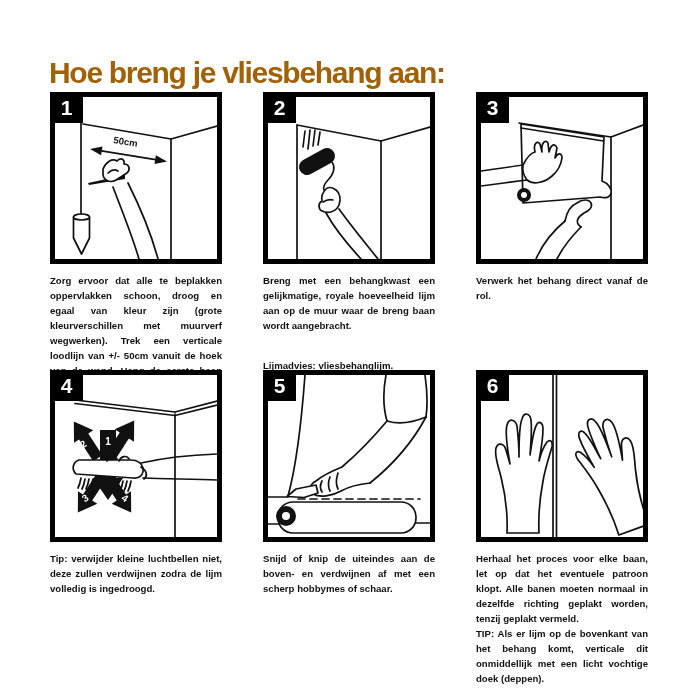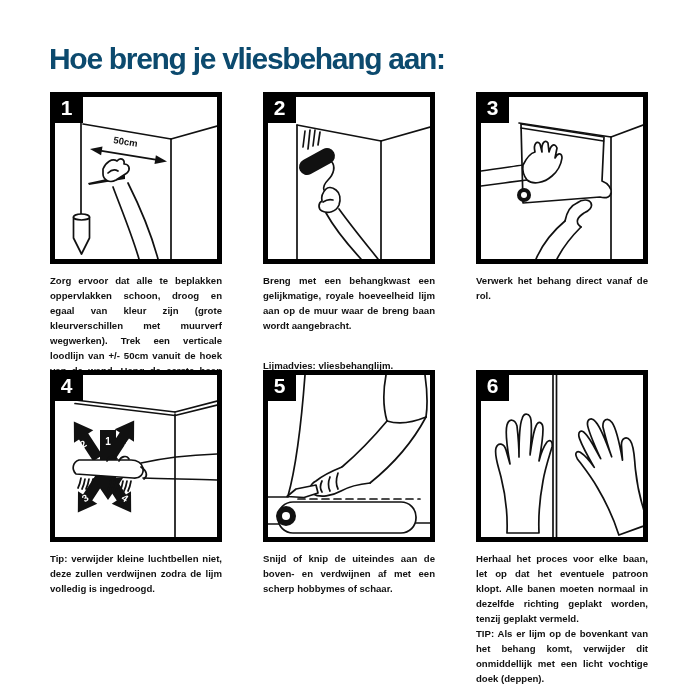--- a/index.html
+++ b/index.html
@@ -1,19 +1,19 @@
 <!DOCTYPE html>
 <html><head>
 <meta charset="utf-8">
 <style>
   html,body { margin:0; padding:0; background:#ffffff; }
   body { width:700px; height:700px; font-family:"Liberation Sans", sans-serif; }
   .page { position:relative; width:700px; height:700px; background:#ffffff; overflow:hidden; }
-  .title { position:absolute; left:49px; top:42px; font-size:30px; font-weight:700;
-           letter-spacing:-1.3px; color:#0c4a6e; white-space:nowrap; }
+  .title { position:absolute; left:49px; top:56px; font-size:30px; font-weight:700;
+           letter-spacing:-1.3px; color:#a16207; white-space:nowrap; }
   .grid { position:absolute; left:50px; top:92px; display:grid;
           grid-template-columns:repeat(3,172px); column-gap:41px; grid-auto-rows:278px; }
   .step { width:172px; }
   .panel { position:relative; width:162px; height:162px; border:5px solid #000; background:#fff; }
   .panel svg { display:block; width:162px; height:162px; }
   .badge { position:absolute; left:-5px; top:-5px; width:33px; height:31px; background:#000;
            color:#fff; font-size:21px; font-weight:700; display:flex; align-items:center;
            justify-content:center; z-index:2; }
   .step-text { width:172px; margin-top:9px; font-size:9.6px; font-weight:700;
                line-height:15px; text-align:justify; color:#111; }
@@ -203,18 +203,18 @@
           <path class="ln" d="M72,0 L72,162"></path>
           <path class="ln" d="M75.5,0 L75.5,162"></path>
           <use href="#hand6" class="lnw" transform="translate(-6,-4)"></use>
           <g transform="rotate(-20 130 115)">
             <use href="#hand6" class="lnw" transform="translate(186,-2) scale(-1,1)"></use>
           </g>
         </svg>
       </div>
       <div class="step-text tight">
         <p>Herhaal het proces voor elke baan, let op dat het eventuele patroon klopt. Alle banen moeten normaal in dezelfde richting geplakt worden, tenzij geplakt vermeld.</p>
-        <p>TIP: Als er lijm op de bovenkant van het behang komt, verwijder dit onmiddellijk met een licht vochtige doek (deppen).</p>
+        <p>TIP: Als er lijm op de bovenkant van het behang komt, verticale dit onmiddellijk met een licht vochtige doek (deppen).</p>
       </div>
     </div>
 
   </div>
 </div>
 
 </body></html>

